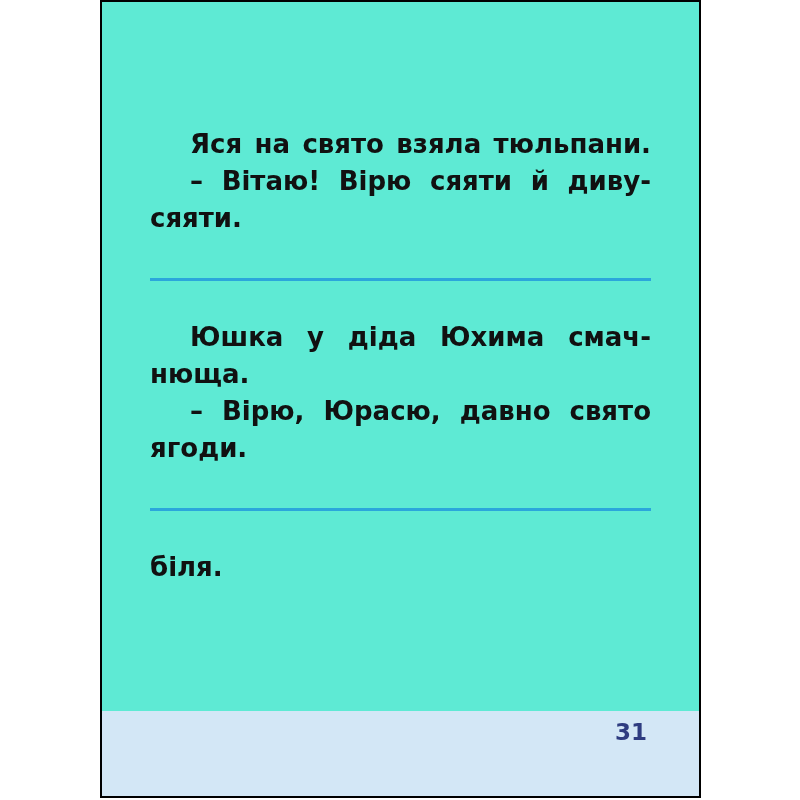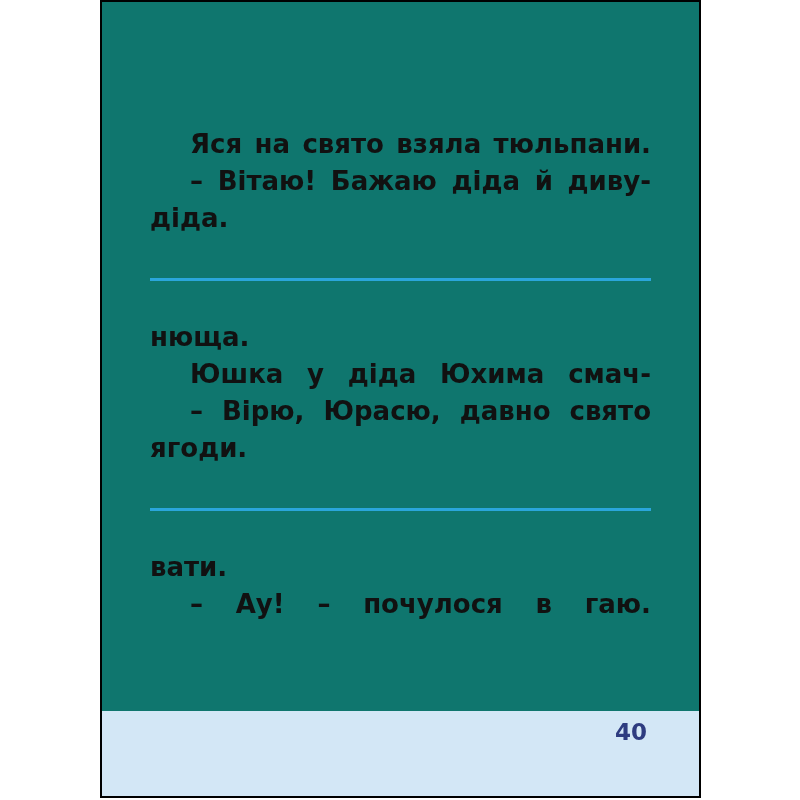--- a/index.html
+++ b/index.html
@@ -11,21 +11,21 @@
     font-family: "DejaVu Sans", sans-serif;
   }
   .page {
     position: absolute;
     left: 100px;
     top: 0;
     width: 601px;
     height: 798px;
     border: 2px solid #000000;
     box-sizing: border-box;
-    background: #0f766e;
+    background: #5eead4;
     overflow: hidden;
   }
   .content {
     position: absolute;
     top: 124px;
     left: 48px;
     width: 501px;
     font-size: 26px;
     font-weight: bold;
     line-height: 37px;
@@ -62,39 +62,38 @@
 </style>
 </head>
 <body>
 
 <div class="page">
 
   <div class="content">
 
     <div class="para">
       <div class="line indent justify">Яся на свято взяла тюльпани.</div>
-      <div class="line indent justify">– Вітаю! Бажаю діда й диву-</div>
-      <div class="line">діда.</div>
+      <div class="line indent justify">– Вітаю! Вірю сяяти й диву-</div>
+      <div class="line">сяяти.</div>
     </div>
 
     <div class="divider"></div>
 
     <div class="para">
+      <div class="line indent justify">Юшка у діда Юхима смач-</div>
       <div class="line">нюща.</div>
-      <div class="line indent justify">Юшка у діда Юхима смач-</div>
       <div class="line indent justify">– Вірю, Юрасю, давно свято</div>
       <div class="line">ягоди.</div>
     </div>
 
     <div class="divider"></div>
 
     <div class="para">
-      <div class="line">вати.</div>
-      <div class="line indent justify">– Ау! – почулося в гаю.</div>
+      <div class="line">біля.</div>
     </div>
 
   </div>
 
   <div class="footer-band">
-    <span class="page-number">40</span>
+    <span class="page-number">31</span>
   </div>
 
 </div>
 
 </body></html>

